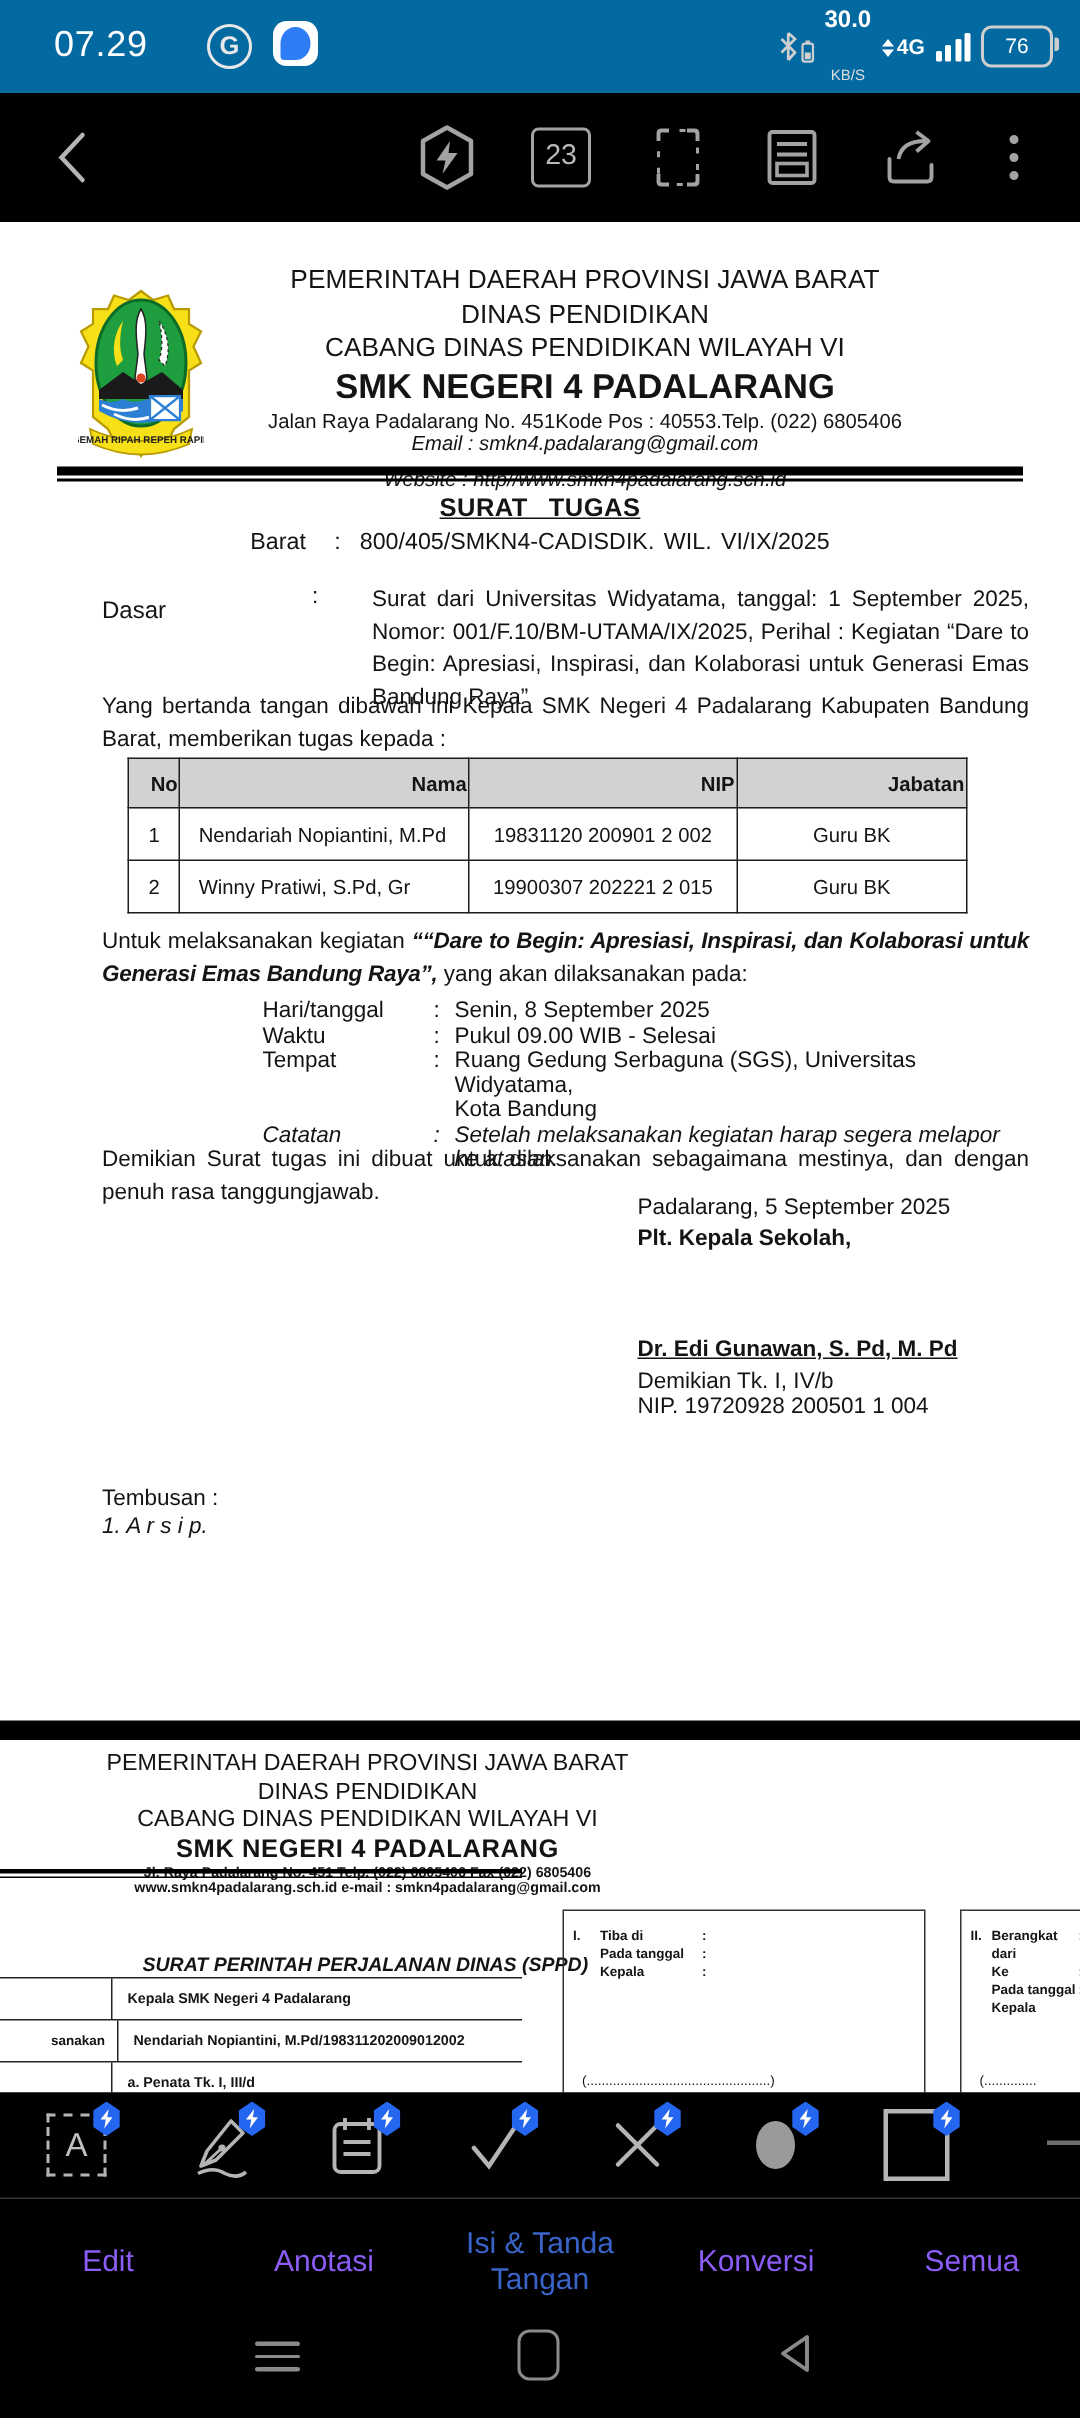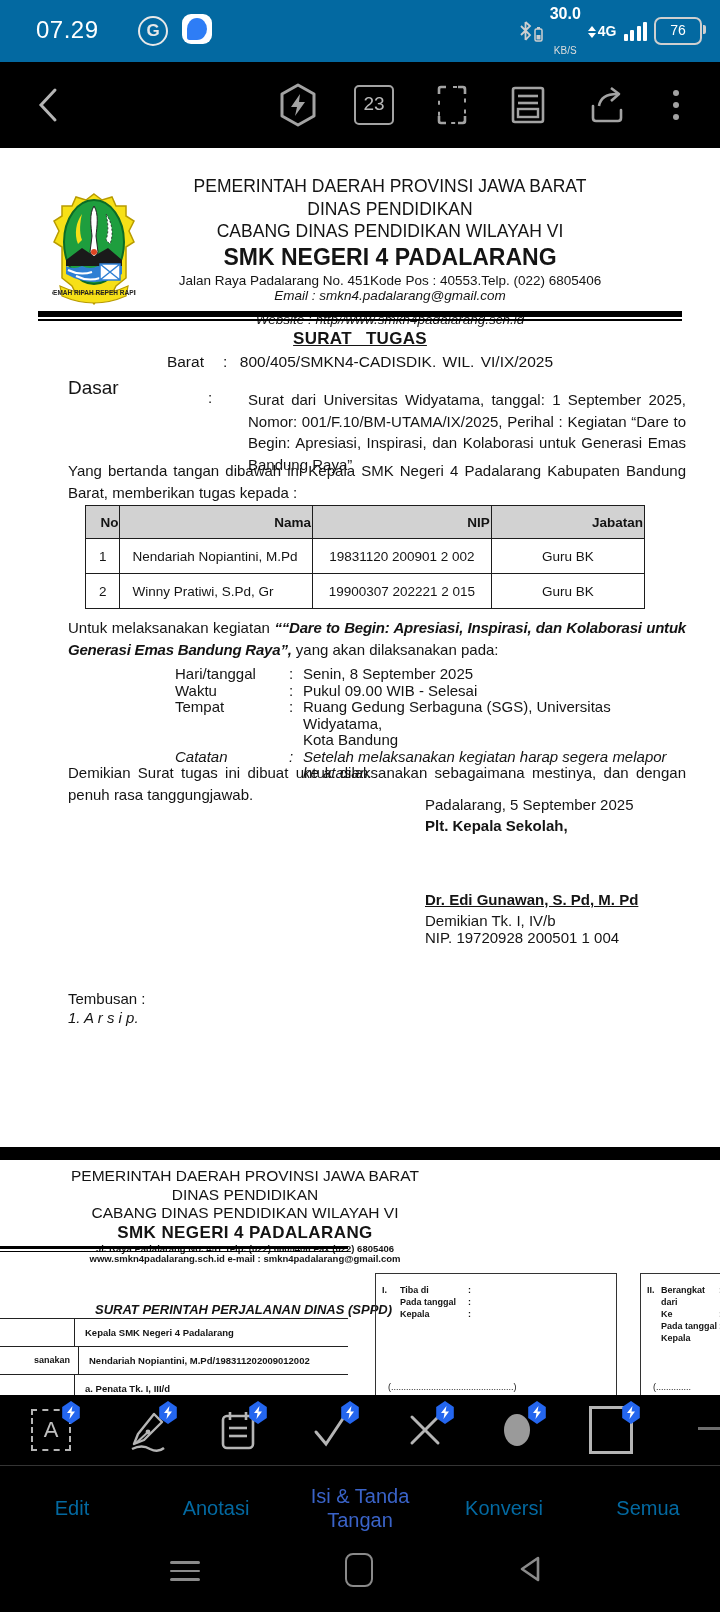--- a/index.html
+++ b/index.html
@@ -38,21 +38,21 @@
   .lh-block{position:absolute;left:140px;top:30px;width:500px;text-align:center;line-height:1.0;}
   .lh-block .l{font-size:17.5px;margin-bottom:5px;}
   .lh-block .school{font-size:23px;font-weight:bold;margin:3px 0 5px;}
   .lh-block .addr{font-size:13.5px;margin-bottom:2px;}
   .lh-block .em{font-size:13.5px;font-style:italic;margin-bottom:10px;}
   .logo{position:absolute;left:52px;top:42px;}
   .rule1{position:absolute;left:38px;right:38px;top:163px;height:6px;background:#000;}
   .rule1b{position:absolute;left:38px;right:38px;top:171px;height:1.6px;background:#000;}
   .st-title{position:absolute;left:0;width:720px;top:181px;text-align:center;font-size:17px;font-weight:bold;text-decoration:underline;word-spacing:9px;letter-spacing:.3px;}
   .st-nomor{position:absolute;left:0;width:720px;top:205px;text-align:center;font-size:15.5px;word-spacing:2px;}
-  .dasar-label{position:absolute;left:68px;top:229px;font-size:19px;}
+  .dasar-label{position:absolute;left:68px;top:251px;font-size:16px;}
   .dasar-colon{position:absolute;left:208px;top:241px;font-size:15px;}
   .dasar-text{position:absolute;left:248px;right:34px;top:241px;font-size:15px;line-height:21.5px;text-align:justify;}
   .intro{position:absolute;left:68px;right:34px;top:312px;font-size:15px;line-height:21.5px;text-align:justify;}
   table.tg{position:absolute;left:85px;top:357px;width:560px;border-collapse:collapse;font-size:13.5px;}
   table.tg th{background:#d2d2d2;font-weight:bold;border:1.6px solid #1d1d1d;height:30px;text-align:right;margin-top:38px;}
   table.tg td{border:1.6px solid #1d1d1d;height:32px;text-align:center;}
   table.tg td.nm{text-align:left;padding-left:12px;}
   .untuk{position:absolute;left:68px;right:34px;top:469px;font-size:15px;line-height:21.5px;text-align:justify;}
   .untuk b i{letter-spacing:-.2px;}
   .details{position:absolute;left:175px;right:34px;top:518px;font-size:15px;line-height:16.5px;}
@@ -92,21 +92,21 @@
   .toolstrip{position:absolute;top:1395px;left:0;width:720px;height:70px;background:#000;}
   .tool{position:absolute;top:0;width:64px;height:70px;display:flex;align-items:center;justify-content:center;}
   .tool .bdg{position:absolute;top:6px;right:2px;width:20px;height:23px;background:#2466ef;clip-path:polygon(50% 0,94% 26%,94% 74%,50% 100%,6% 74%,6% 26%);display:flex;align-items:center;justify-content:center;}
   .abox{width:36px;height:38px;border:2px dashed #b5b5b5;display:flex;align-items:center;justify-content:center;color:#c0c0c0;font-size:22px;}
   .dot-el{width:26px;height:32px;border-radius:50%;background:#9a9a9a;}
   .rect-ol{width:38px;height:42px;border:3px solid #b5b5b5;}
   .dash-part{position:absolute;right:-18px;top:32px;width:40px;height:3px;background:#6e6e6e;}
   .divline{position:absolute;top:1465px;left:0;width:720px;height:1px;background:#343434;}
   
   .bnav{position:absolute;top:1466px;left:0;width:720px;height:84px;background:#000;display:flex;}
-  .bnav .tab{flex:1;display:flex;flex-direction:column;align-items:center;justify-content:center;color:#0369a1;font-size:20px;line-height:24px;text-align:center;}
+  .bnav .tab{flex:1;display:flex;flex-direction:column;align-items:center;justify-content:center;color:#8b5cf6;font-size:20px;line-height:24px;text-align:center;}
   .bnav .tab.active{color:#3a63c8;}
   
   .gnav{position:absolute;top:1545px;left:0;width:720px;height:67px;background:#000;}
   .recents{position:absolute;left:170px;top:16px;width:30px;display:flex;flex-direction:column;gap:6px;}
   .recents i{height:2.6px;background:#8a8a8a;display:block;border-radius:2px;}
   .homeic{position:absolute;left:345px;top:8px;width:24px;height:30px;border:2.6px solid #8a8a8a;border-radius:8px;}
   .backtri{position:absolute;left:516px;top:9px;}
 </style>
 </head>
 <body>

